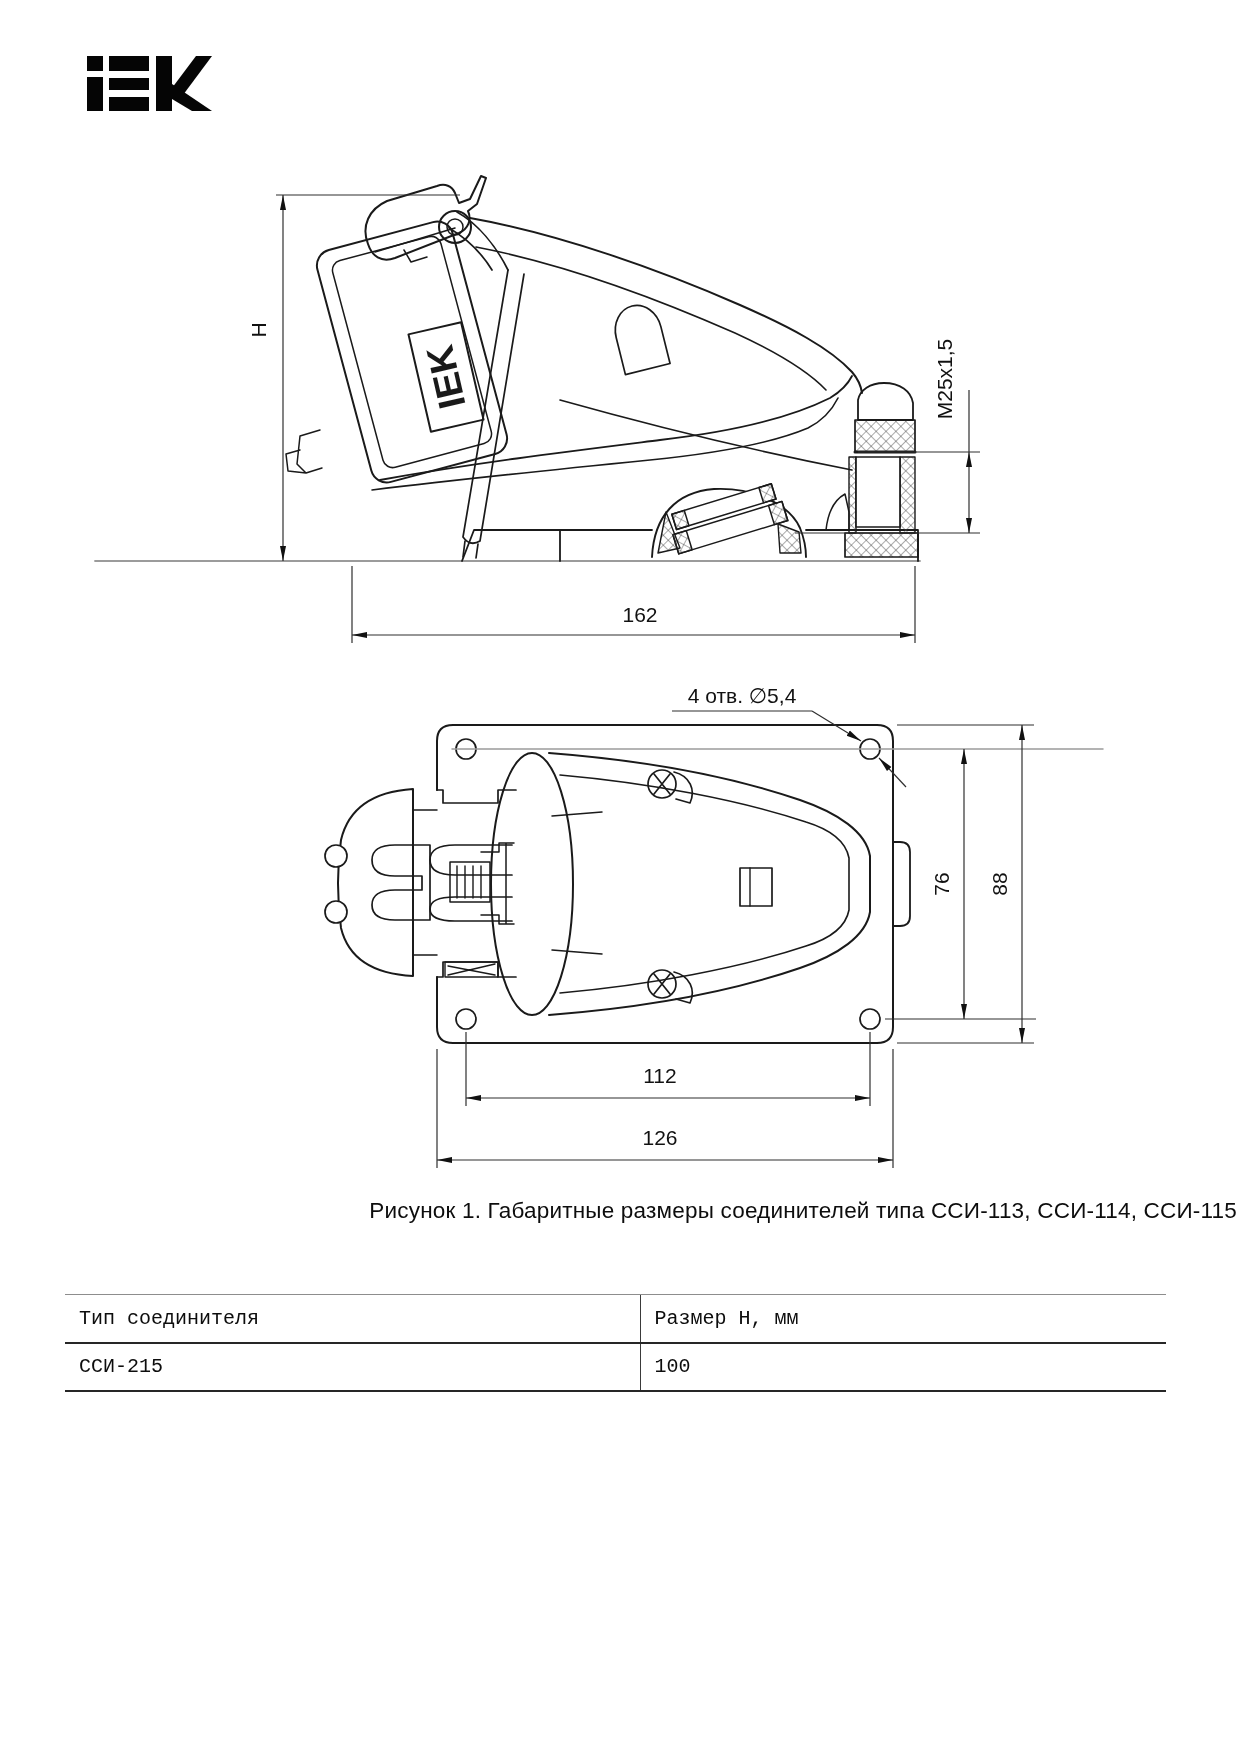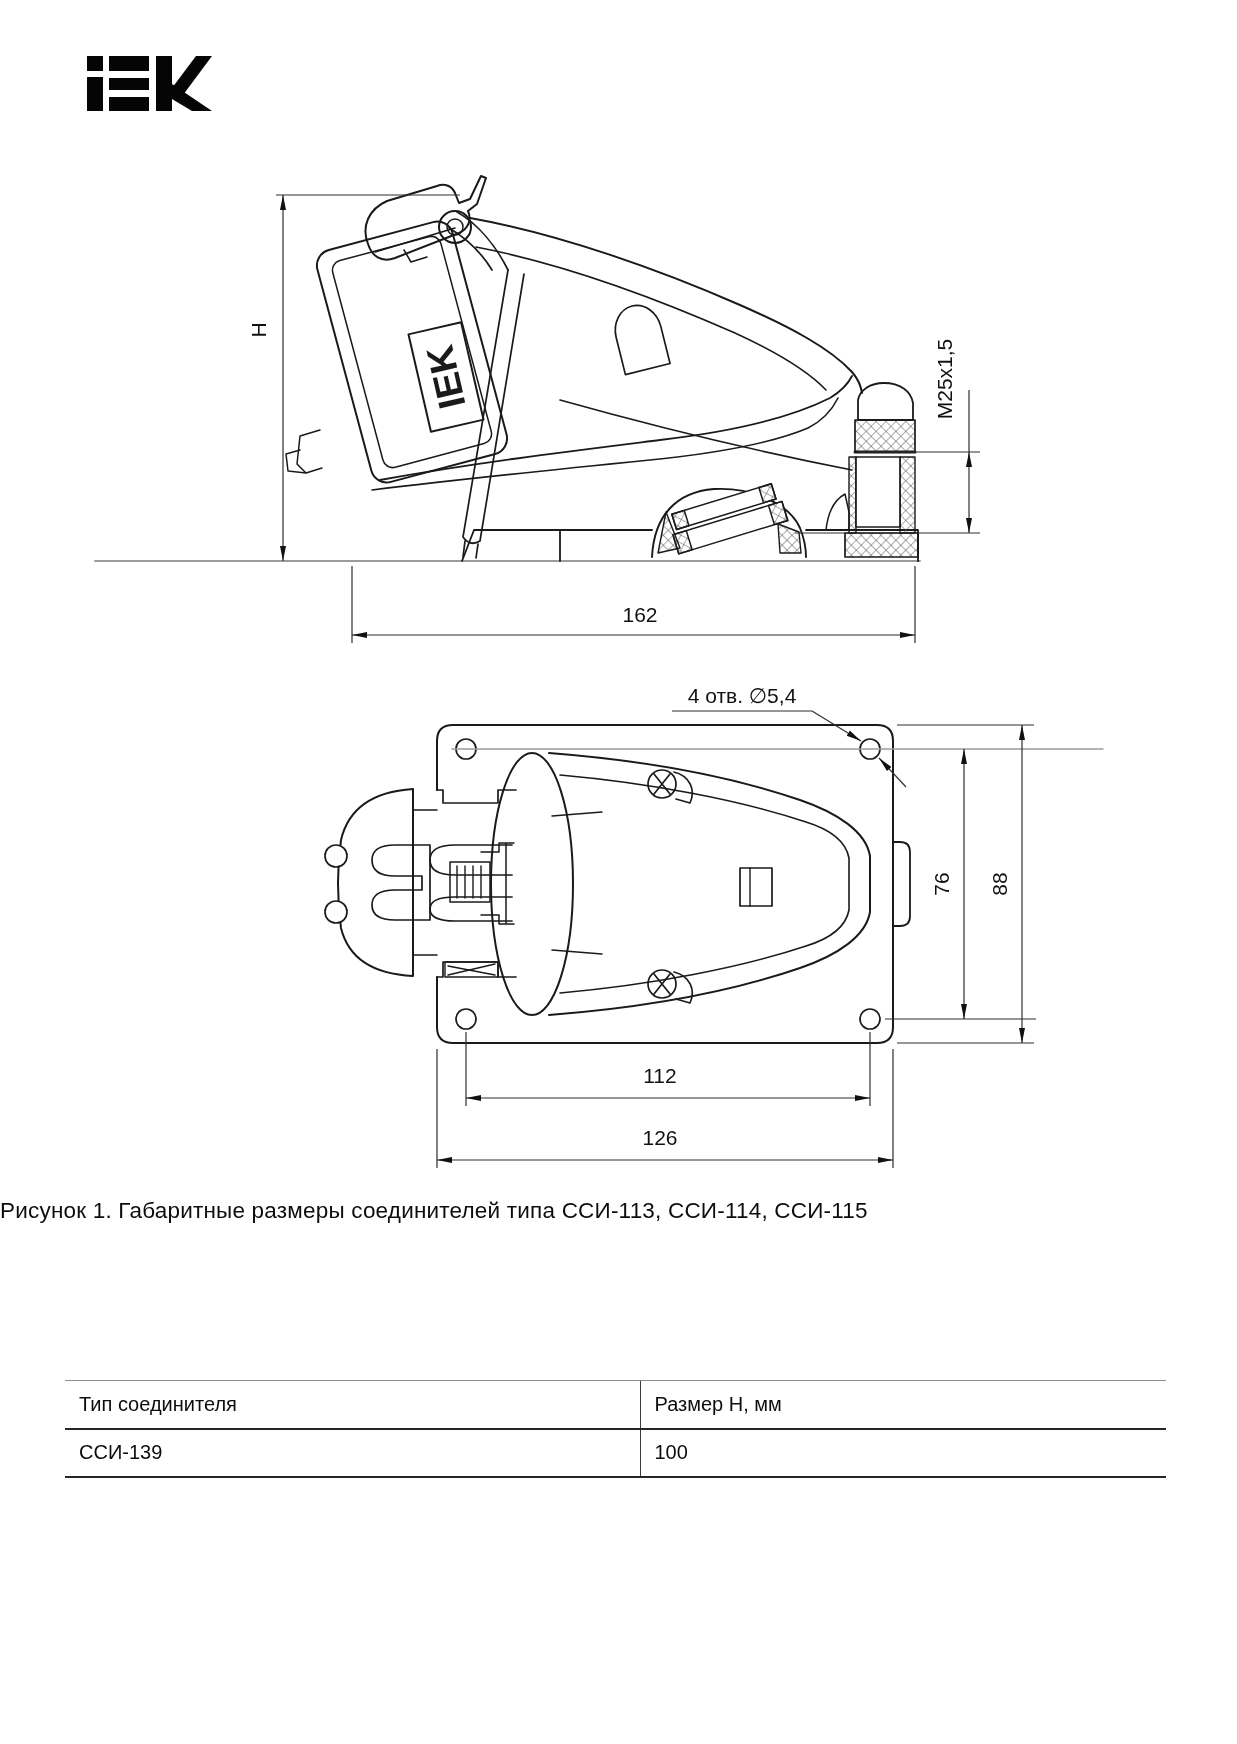--- a/index.html
+++ b/index.html
@@ -8,27 +8,27 @@
     width:1237px;height:1744px;
     background:#ffffff;
     font-family:"Liberation Sans", sans-serif;
     color:#111;
     overflow:hidden;
   }
   .drawing-svg{position:absolute;left:0;top:0;}
   .dim-text{font-family:"Liberation Sans",sans-serif;font-size:21px;fill:#111;}
   .caption{
     position:absolute;top:1198px;left:0;width:100%;
-    text-align:left;font-size:22.5px;color:#0d0d0d;
+    text-align:right;font-size:22.5px;color:#0d0d0d;
     letter-spacing:.2px;
   }
   .spec-table{
-    position:absolute;top:1380px;left:65px;width:1101px;
+    position:absolute;top:1294px;left:65px;width:1101px;
     border-collapse:collapse;table-layout:fixed;
-    font-size:20px;color:#0d0d0d;
+    font-size:20px;color:#0d0d0d;font-family:Liberation Mono, monospace;
   }
   .spec-table col.c1{width:575px;}
   .spec-table col.c2{width:526px;}
   .spec-table tr{height:48px;}
   .spec-table th,.spec-table td{
     font-weight:400;text-align:left;padding:0 0 0 14px;vertical-align:middle;
     border-left:none;border-right:none;
   }
   .spec-table th{border-top:1.5px solid #8d8d8d;border-bottom:2px solid #262626;}
   .spec-table td{border-bottom:1.6px solid #2e2e2e;}
@@ -209,18 +209,18 @@
         <col class="c2">
       </colgroup>
     <thead>
       <tr>
         <th>Тип соединителя</th>
         <th>Размер H, мм</th>
       </tr>
     </thead>
     <tbody>
       <tr>
-        <td>ССИ-139</td>
+        <td>ССИ-215</td>
         <td>100</td>
       </tr>
     </tbody>
   </table>
 </div>
 
 </body></html>

